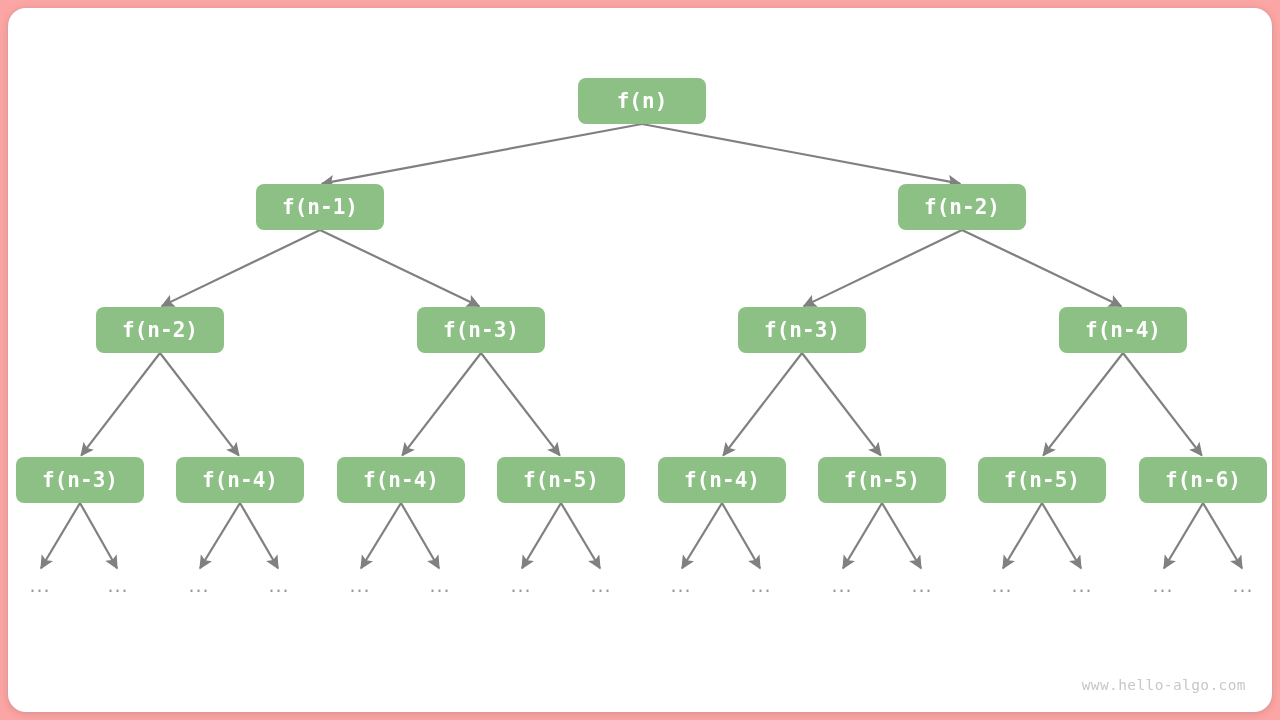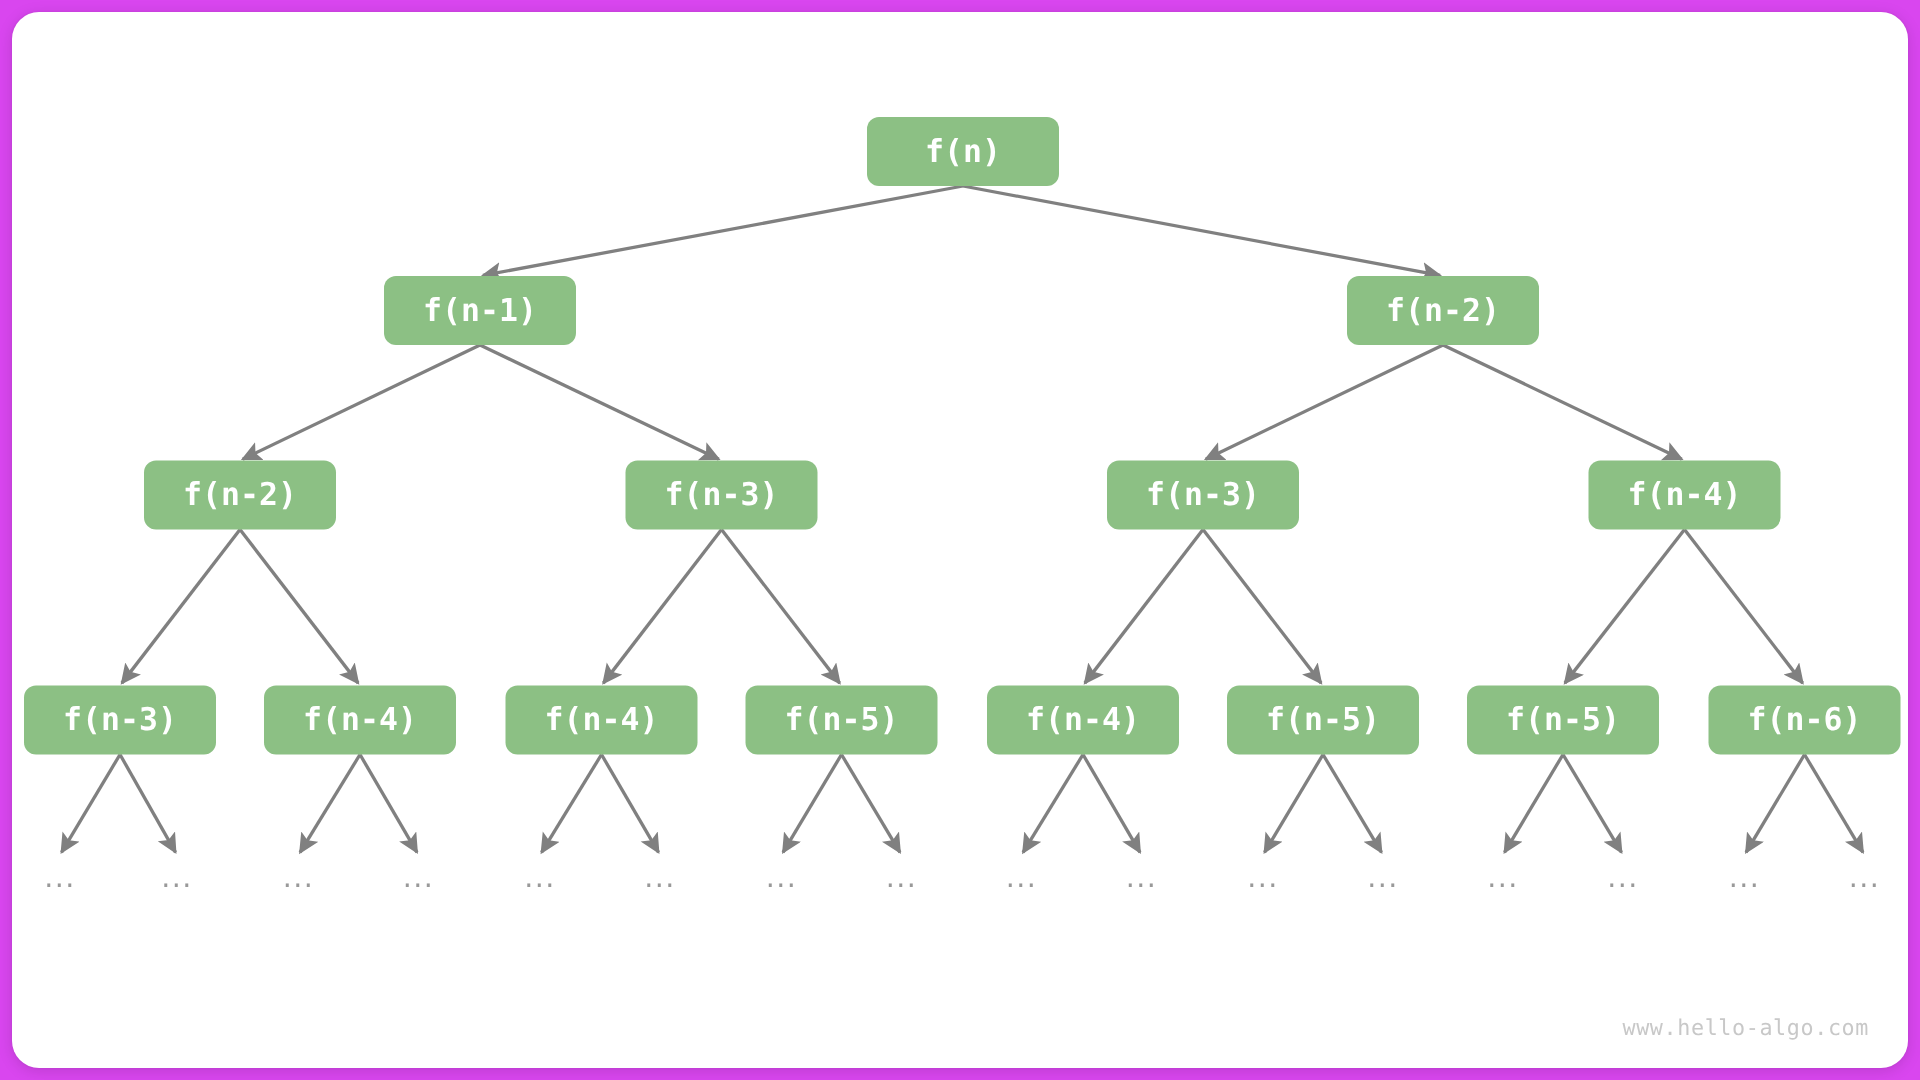--- a/index.html
+++ b/index.html
@@ -8,21 +8,21 @@
     width: 1280px;
     height: 720px;
     background: #ffffff;
     font-family: "DejaVu Sans", sans-serif;
     overflow: hidden;
   }
   #canvas {
     position: relative;
     width: 1280px;
     height: 720px;
-    background: #d946ef;
+    background: #fca5a5;
   }
   #card {
     position: absolute;
     left: 8px;
     top: 8px;
     width: 1264px;
     height: 704px;
     background: #ffffff;
     border-radius: 18px;
     box-shadow: 0 2px 10px rgba(0,0,0,0.13), 0 0 2px rgba(0,0,0,0.07);

